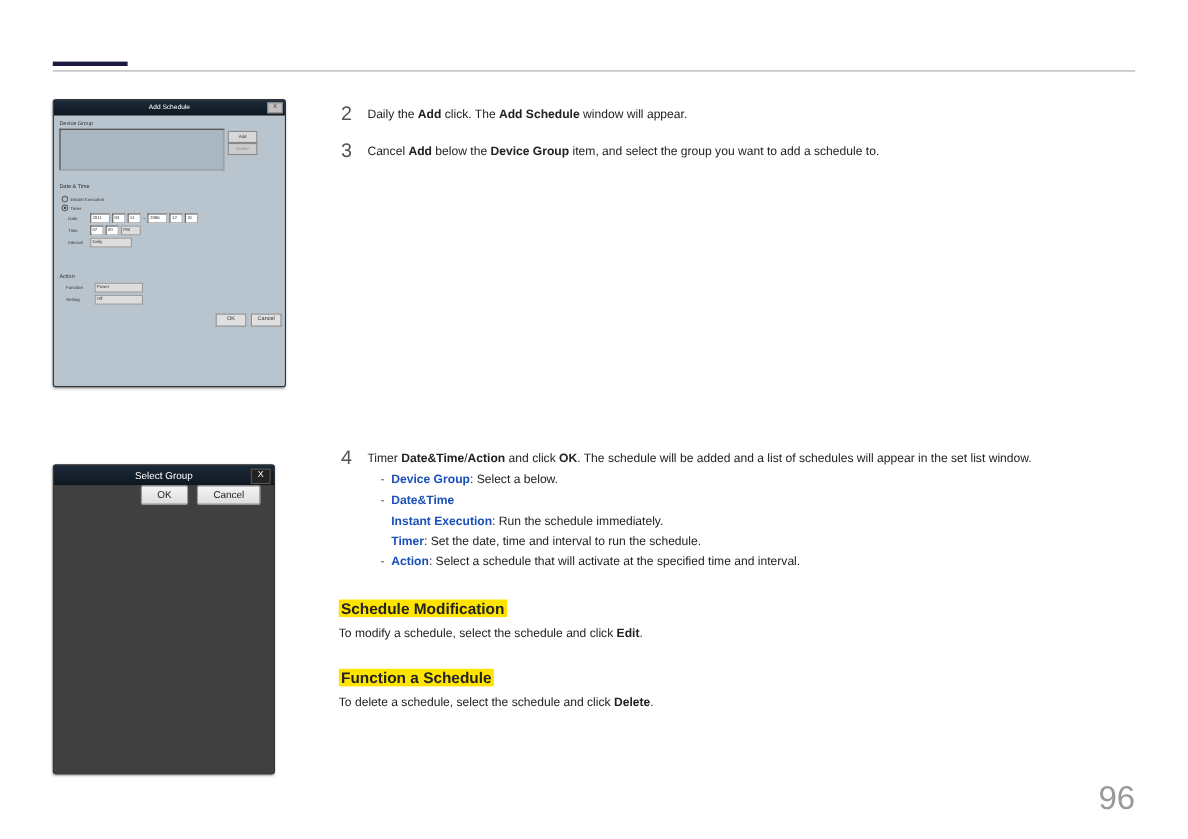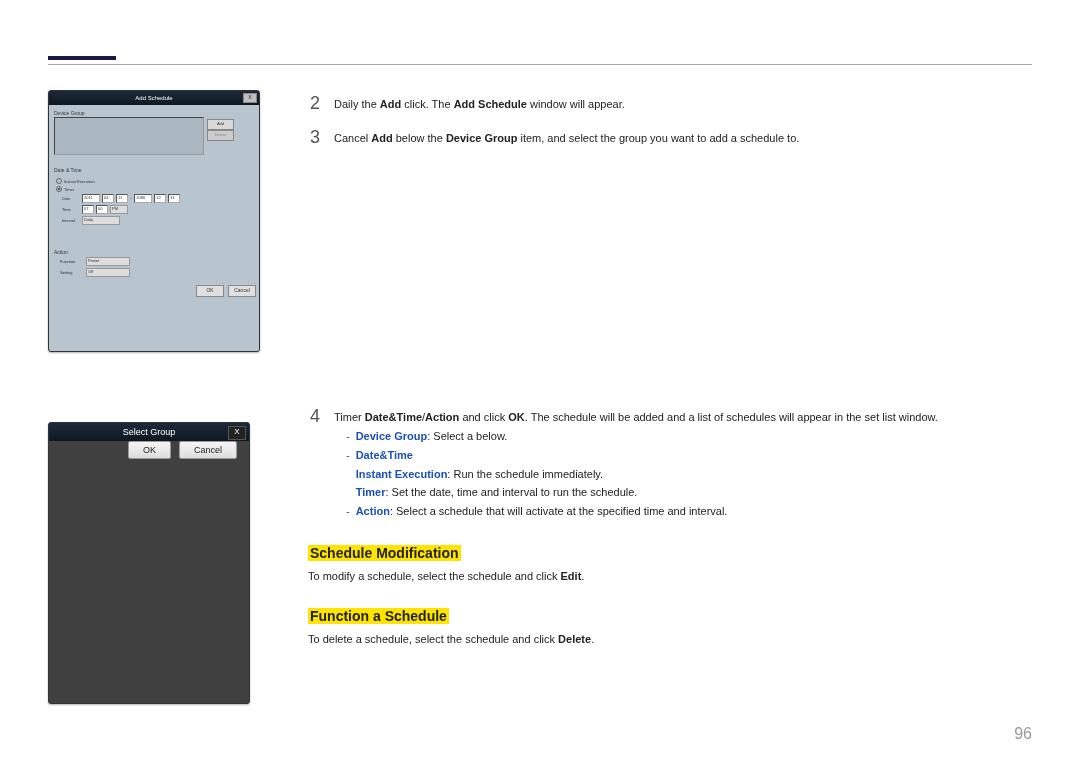--- a/index.html
+++ b/index.html
@@ -27,21 +27,21 @@
     top: 56px;
     left: 48px;
     width: 68px;
     height: 4px;
     background: #1a1a40;
   }
   .page-number {
     position: absolute;
     bottom: 20px;
     right: 48px;
-    font-size: 16px;
+    font-size: 30px;
     color: #999;
   }
   .content {
     position: absolute;
     top: 90px;
     left: 48px;
     right: 48px;
     bottom: 60px;
     display: flex;
     gap: 30px;

